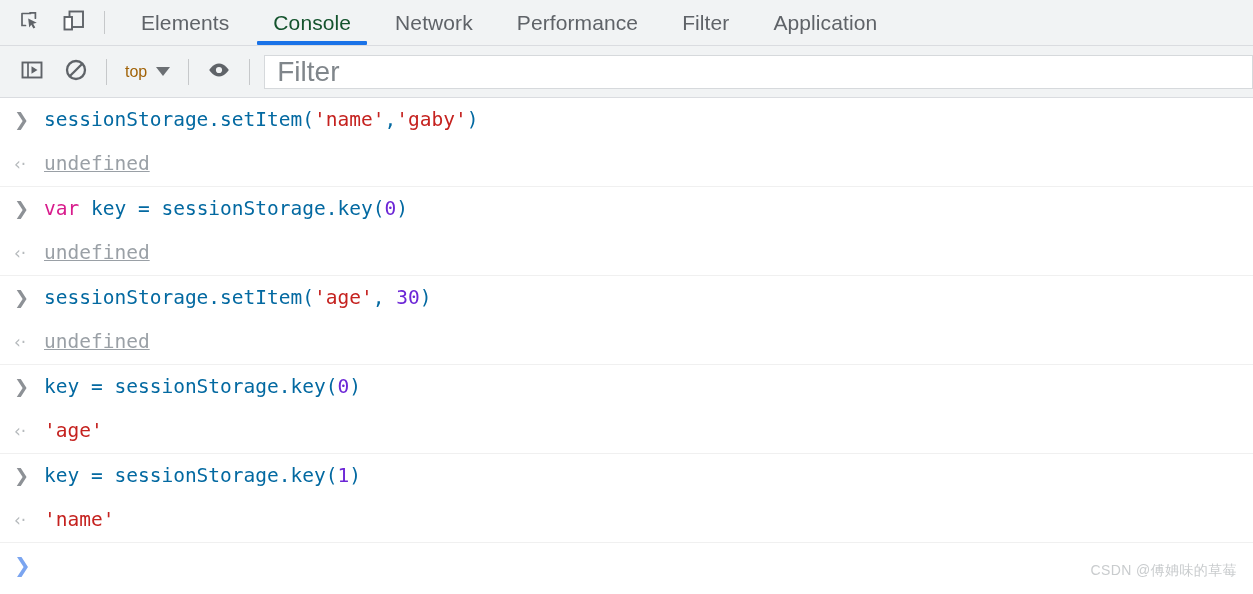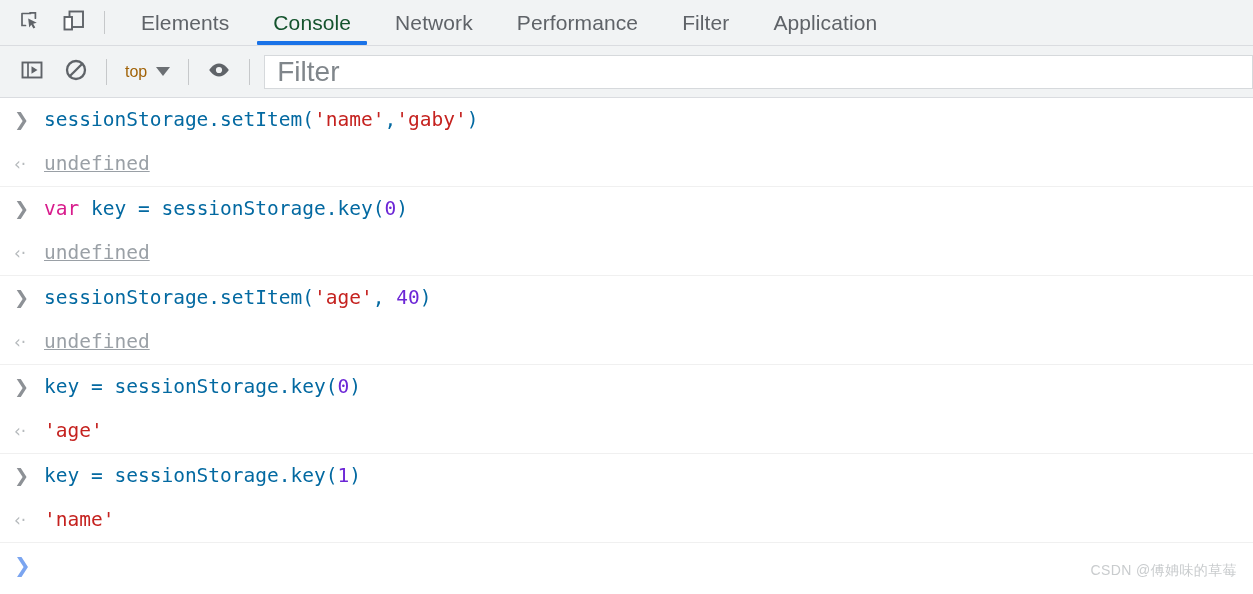--- a/index.html
+++ b/index.html
@@ -306,21 +306,21 @@
       <input type="text" placeholder="Filter" style="">
     </div>
   </div>
 
   <div class="console">
 
     <div class="crow"><span class="marker in-m">❯</span><span class="code"><span class="tok-plain">sessionStorage.setItem(</span><span class="tok-str">'name'</span><span class="tok-plain">,</span><span class="tok-str">'gaby'</span><span class="tok-plain">)</span></span></div>
       <div class="crow sep"><span class="marker out-m">‹·</span><span class="code out-undef">undefined</span></div>
       <div class="crow"><span class="marker in-m">❯</span><span class="code"><span class="tok-kw">var</span><span class="tok-plain"> key = sessionStorage.key(</span><span class="tok-num">0</span><span class="tok-plain">)</span></span></div>
       <div class="crow sep"><span class="marker out-m">‹·</span><span class="code out-undef">undefined</span></div>
-      <div class="crow"><span class="marker in-m">❯</span><span class="code"><span class="tok-plain">sessionStorage.setItem(</span><span class="tok-str">'age'</span><span class="tok-plain">, </span><span class="tok-num">40</span><span class="tok-plain">)</span></span></div>
+      <div class="crow"><span class="marker in-m">❯</span><span class="code"><span class="tok-plain">sessionStorage.setItem(</span><span class="tok-str">'age'</span><span class="tok-plain">, </span><span class="tok-num">30</span><span class="tok-plain">)</span></span></div>
       <div class="crow sep"><span class="marker out-m">‹·</span><span class="code out-undef">undefined</span></div>
       <div class="crow"><span class="marker in-m">❯</span><span class="code"><span class="tok-plain">key = sessionStorage.key(</span><span class="tok-num">0</span><span class="tok-plain">)</span></span></div>
       <div class="crow sep"><span class="marker out-m">‹·</span><span class="code out-str">'age'</span></div>
       <div class="crow"><span class="marker in-m">❯</span><span class="code"><span class="tok-plain">key = sessionStorage.key(</span><span class="tok-num">1</span><span class="tok-plain">)</span></span></div>
       <div class="crow sep"><span class="marker out-m">‹·</span><span class="code out-str">'name'</span></div>
       <div class="crow"><span class="marker prompt-m">❯</span><span class="code"></span></div>
       <div class="watermark">CSDN @傅姌味的草莓</div>
   </div>
 
 </div>

